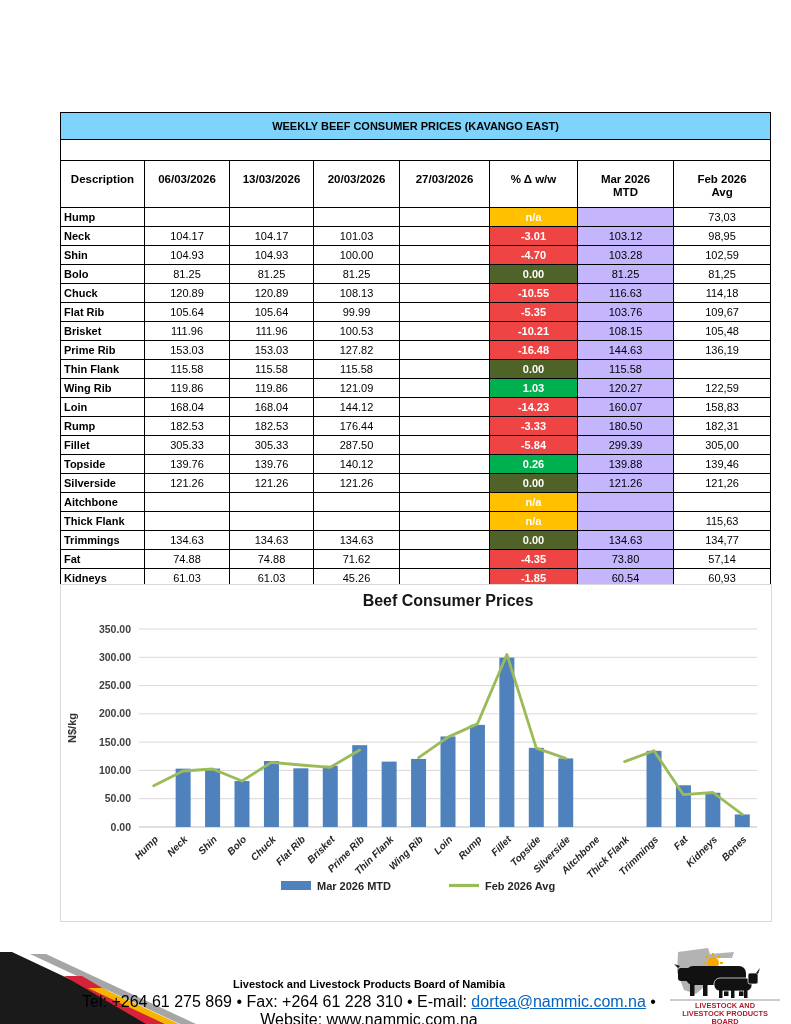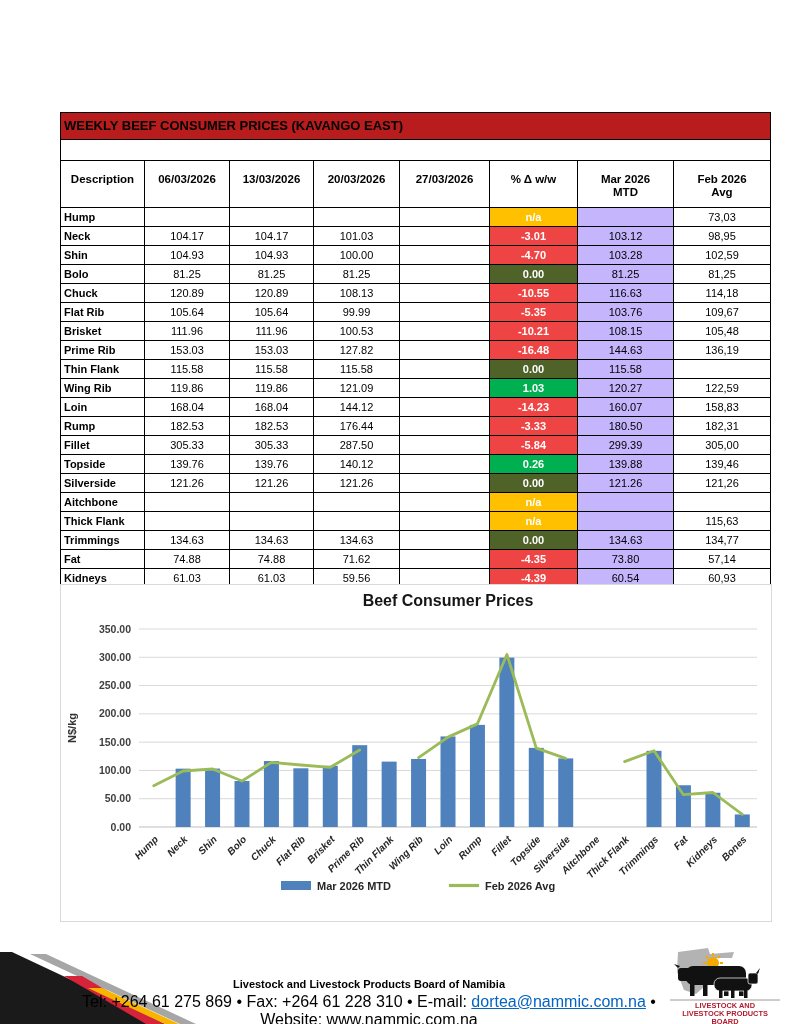--- a/index.html
+++ b/index.html
@@ -5,21 +5,21 @@
   html,body{margin:0;padding:0;background:#fff;}
   .page{position:relative;width:791px;height:1024px;background:#ffffff;overflow:hidden;
         font-family:"Liberation Sans",sans-serif;color:#000;}
 
   
   .table-wrap{position:absolute;left:60px;top:112px;width:710px;}
   table.prices{border-collapse:collapse;table-layout:fixed;width:710px;
                font-size:11px;line-height:1.15;}
   table.prices td,table.prices th{border:1px solid #000;padding:0 3px;height:18px;
                overflow:hidden;white-space:nowrap;}
-  tr.title-row td{background:#b91c1c;font-weight:bold;height:26px;font-size:13px;}
+  tr.title-row td{background:#7dd3fc;font-weight:bold;text-align:center;height:26px;font-size:11px;}
   tr.gap-row td{border-top:1px solid #000;border-bottom:1px solid #000;
                 border-left:1px solid #000;border-right:1px solid #000;height:20px;background:#fff;}
   table.prices th{font-weight:bold;text-align:center;vertical-align:top;height:34px;
                   background:#fff;font-size:11.5px;padding-top:12px;}
   th.hl{background:#d8e4bc;}
   th.desc-h{text-align:left;}
   td.desc{font-weight:bold;text-align:left;background:#fff;}
   td.num{text-align:center;background:#fff;}
   td.mtd{text-align:center;background:#c4b5fd;}
   td.pct{text-align:center;font-weight:bold;color:#fff;}
@@ -287,23 +287,23 @@
             <td class="num">71.62</td>
             <td class="num"></td>
             <td class="pct s-neg">-4.35</td>
             <td class="mtd">73.80</td>
             <td class="num">57,14</td>
           </tr>
           <tr>
             <td class="desc">Kidneys</td>
             <td class="num">61.03</td>
             <td class="num">61.03</td>
-            <td class="num">59.56</td>
-            <td class="num"></td>
-            <td class="pct s-neg">-4.39</td>
+            <td class="num">45.26</td>
+            <td class="num"></td>
+            <td class="pct s-neg">-1.85</td>
             <td class="mtd">60.54</td>
             <td class="num">60,93</td>
           </tr>
           <tr>
             <td class="desc">Bones</td>
             <td class="num">22.01</td>
             <td class="num">22.01</td>
             <td class="num">22.57</td>
             <td class="num"></td>
             <td class="pct s-pos">2.54</td>

